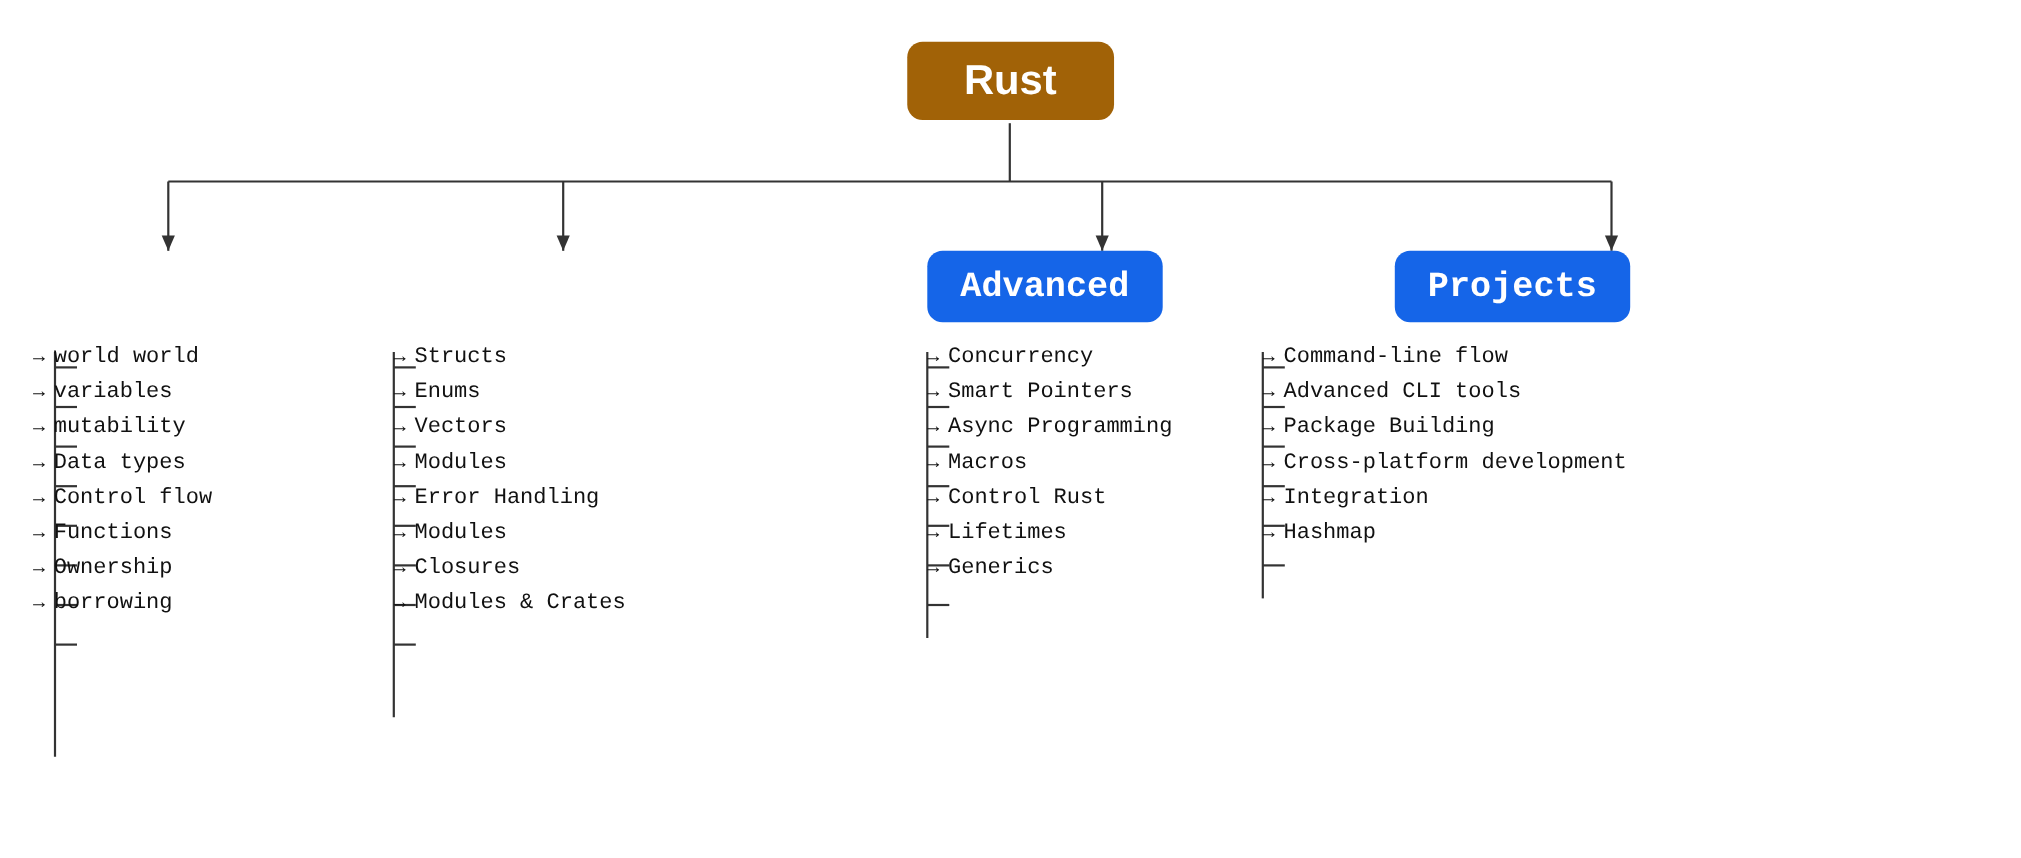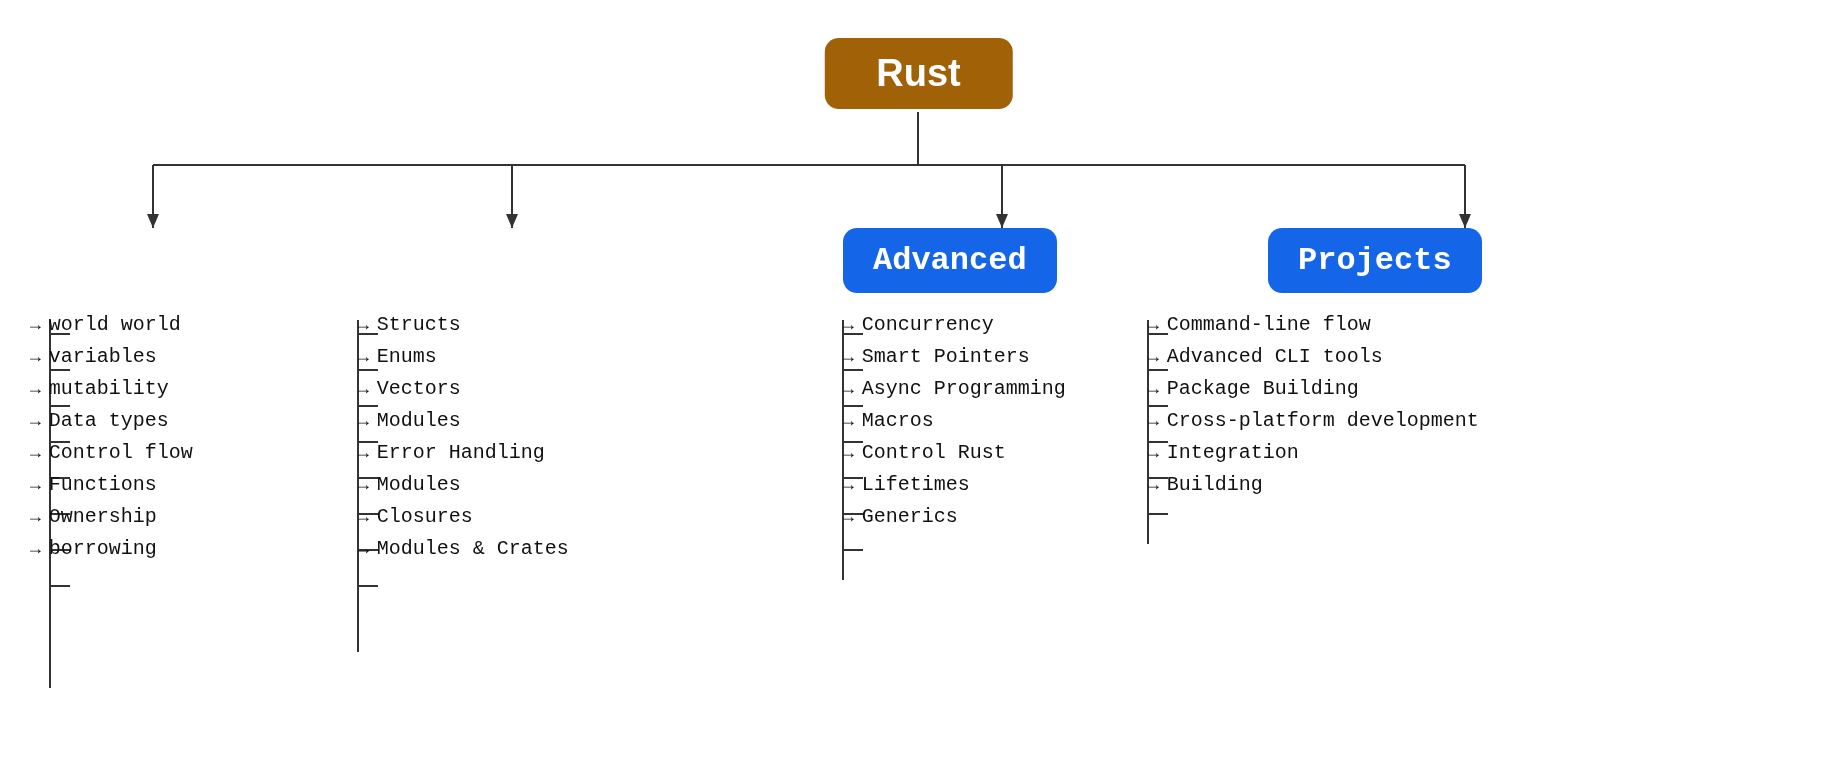--- a/index.html
+++ b/index.html
@@ -286,17 +286,17 @@
     <div class="item">
         <span class="arrow-icon">→</span>
         <span>Cross-platform development</span>
       </div>
     <div class="item">
         <span class="arrow-icon">→</span>
         <span>Integration</span>
       </div>
     <div class="item">
         <span class="arrow-icon">→</span>
-        <span>Building</span>
+        <span>Hashmap</span>
       </div>
   </div>
 
 </div>
 
 </body></html>

